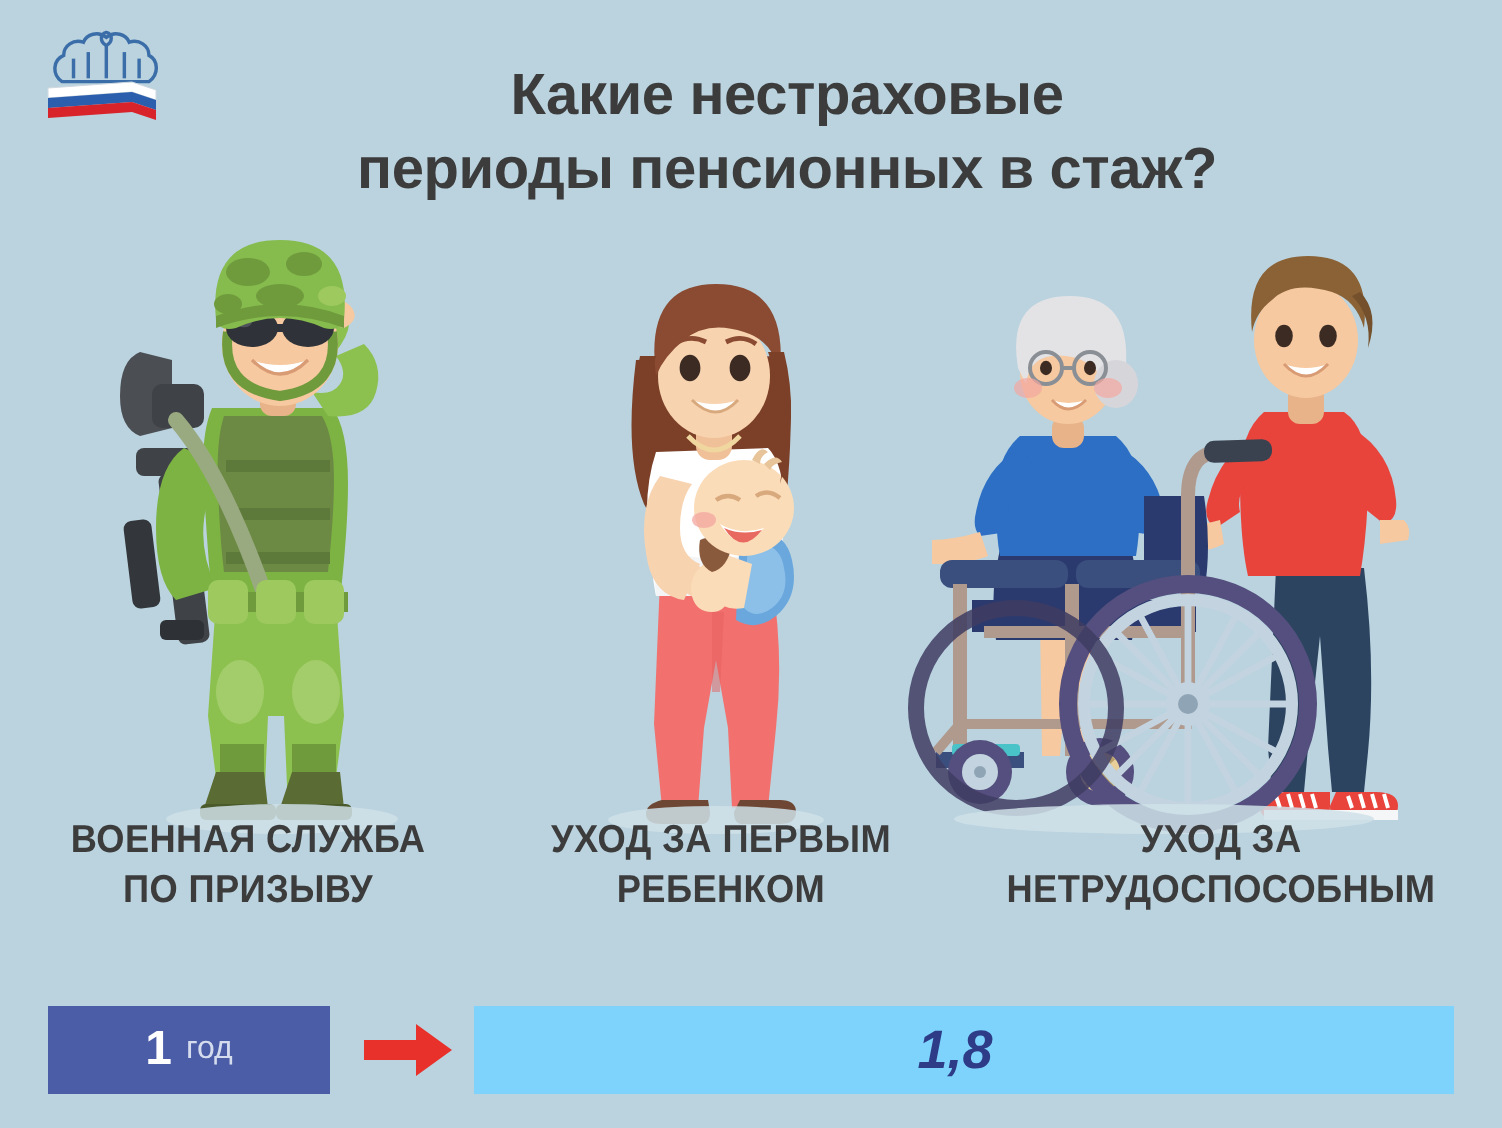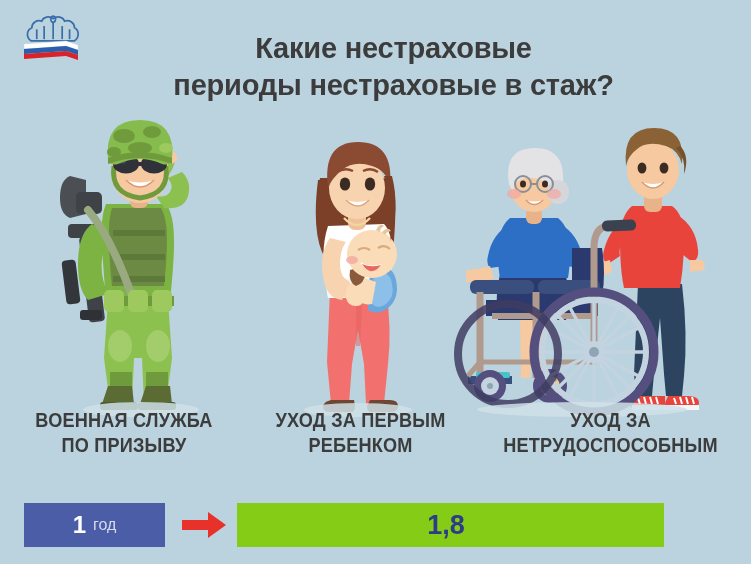--- a/index.html
+++ b/index.html
@@ -62,22 +62,22 @@
   #year-box .num{
     color:#ffffff;font-weight:bold;font-size:24px;margin-right:7px;
     font-family:"Liberation Sans","DejaVu Sans",sans-serif;
   }
   #year-box .unit{
     color:#d5dcee;font-weight:normal;font-size:16px;
     font-family:"Liberation Sans","DejaVu Sans",sans-serif;
   }
   #arrow{position:absolute;left:182px;top:9px;width:44px;height:26px;}
   #coef-box{
-    position:absolute;left:237px;top:0;width:427px;height:44px;
-    background:#84cc16;display:flex;align-items:center;justify-content:center;
+    position:absolute;left:237px;top:0;width:490px;height:44px;
+    background:#7dd3fc;display:flex;align-items:center;justify-content:center;font-style:italic;
   }
   #coef-box .val{
     color:#2e3b86;font-weight:bold;font-size:27px;margin-right:9px;
     font-family:"Liberation Sans","DejaVu Sans",sans-serif;
   }
   #coef-box .lbl{
     color:#4c5aa3;font-weight:normal;font-size:25px;
     font-family:"Liberation Sans","DejaVu Sans",sans-serif;
     letter-spacing:-0.2px;
   }
@@ -105,21 +105,21 @@
       <g>
         <path d="M2,36 L44,33 L56,37 L56,42 L44,38 L2,41 Z" fill="#ffffff" stroke="#cfd8e0" stroke-width=".5"></path>
         <path d="M2,41 L44,38 L56,42 L56,47 L44,43 L2,46 Z" fill="#2b5fad"></path>
         <path d="M2,46 L44,43 L56,47 L56,52 L44,48 L2,51 Z" fill="#d8232a"></path>
       </g>
     </svg>
   </div>
 
   <div id="title">
     <span class="ln">Какие нестраховые</span>
-    <span class="ln">периоды нестраховые в стаж?</span>
+    <span class="ln">периоды пенсионных в стаж?</span>
   </div>
 
   <div id="stage">
 
     <div class="scene" id="scene-soldier">
       <div class="shadow" style="width:116px;height:15px;bottom:-3px;"></div>
       <svg width="190" height="300" viewBox="0 0 190 300" aria-hidden="true">
 
         <g>
           <rect x="38" y="122" width="16" height="86" rx="4" fill="#3f4247" transform="rotate(-7 46 165)"></rect>

